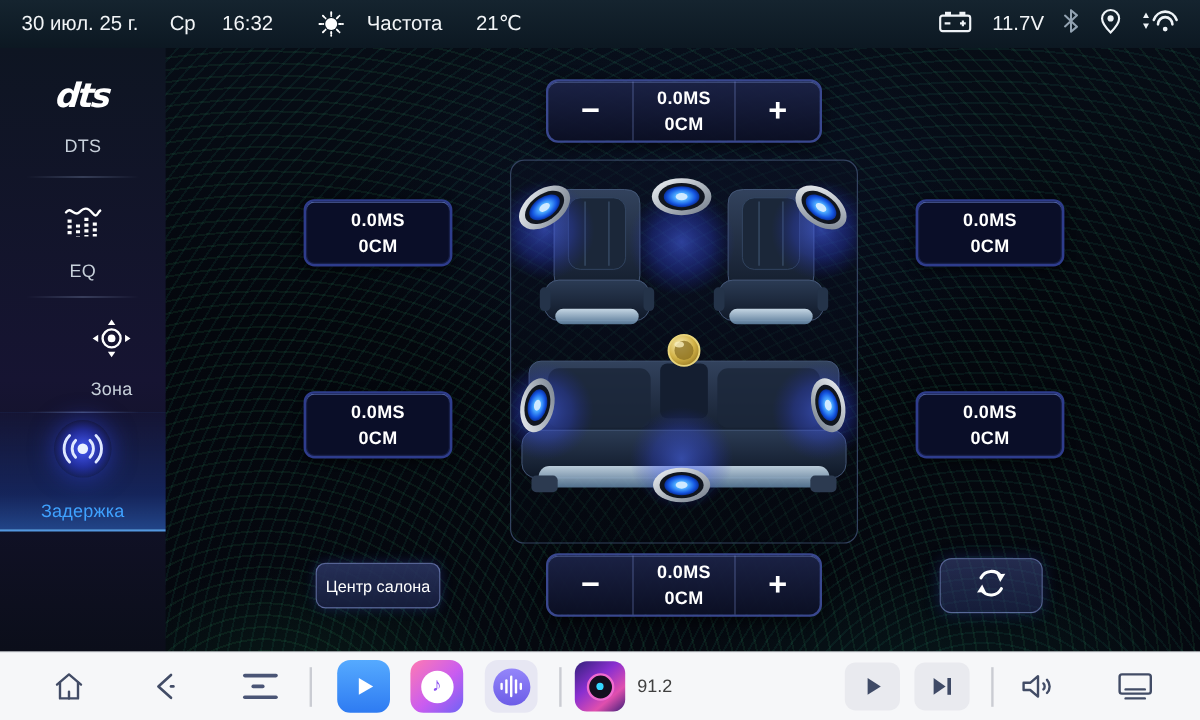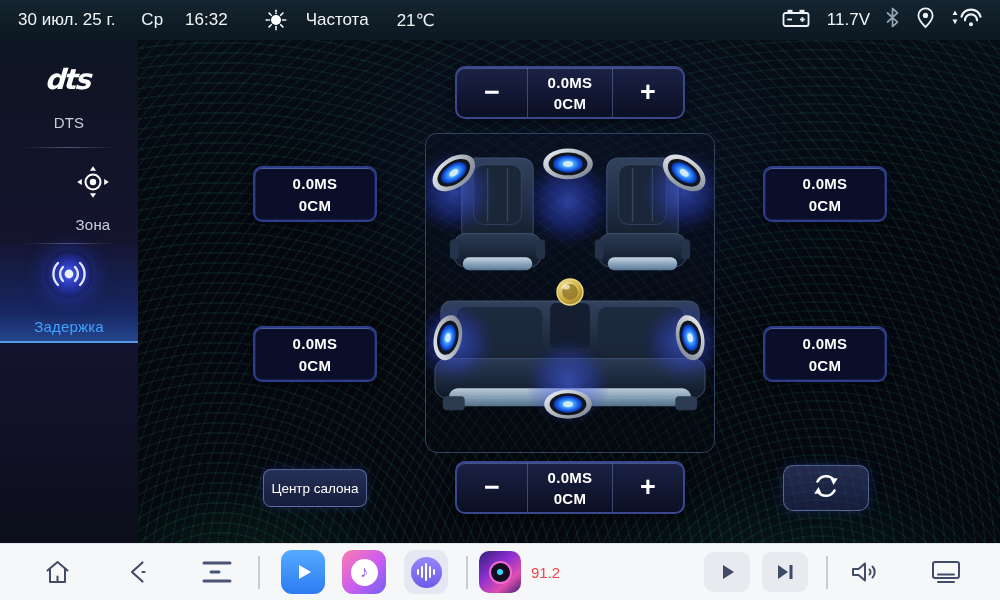--- a/index.html
+++ b/index.html
@@ -98,21 +98,21 @@
   .app-voice{background:#e7e7f3;}
   .app-voice .vc{width:31px;height:31px;border-radius:50%;background:linear-gradient(180deg,#9486fa,#6c5ce7);
     display:flex;align-items:center;justify-content:center;gap:2px;}
   .app-voice .vb{width:2.2px;background:#fff;border-radius:1px;}
   .app-radio{width:42px;height:42px;border-radius:10px;
     background:linear-gradient(140deg,#33217a 0%,#8a2fd0 40%,#e04fae 72%,#3a1f78 100%);
     display:flex;align-items:center;justify-content:center;}
   .app-radio .rc{width:23px;height:23px;border-radius:50%;background:#140f20;border:2px solid #f06ad0;
     display:flex;align-items:center;justify-content:center;}
   .app-radio .rd{width:6px;height:6px;border-radius:50%;background:#35d6ff;}
-  .freq-label{position:absolute;top:50%;transform:translateY(-50%);color:#ef4444;font-size:15px;}
+  .freq-label{position:absolute;top:50%;transform:translateY(-50%);color:#404040;font-size:15px;}
   .media-btn{width:46px;height:40px;border-radius:9px;background:#e9eaef;display:flex;align-items:center;justify-content:center;}
 </style>
 </head>
 <body>
 
 <div class="screen">
 
   <header class="status-bar">
     <span class="sp sb-date">30 июл. 25 г.</span>
     <span class="sp sb-day">Ср</span>
@@ -171,20 +171,34 @@
   </header>
 
   <div class="wallpaper"></div>
 
   <aside class="sidebar">
     <div class="side-item h108 with-div">
       <div class="icon-slot">
           <div class="dts-logo">dts</div>
         </div>
       <div class="side-label">DTS</div>
+    </div>
+    <div class="side-item h100 with-div">
+      <div class="icon-slot">
+        <svg width="38" height="38" viewBox="0 0 38 38">
+          <path d="M5 12 C9 6.5 12 16 16 12 S23 7.5 27 12.5 31 12 33.5 10.5" fill="none" stroke="#fff" stroke-width="2" stroke-linecap="round"></path>
+          <g stroke="#fff" stroke-width="3.4" stroke-dasharray="2.6 2.2">
+            <line x1="8" y1="18" x2="8" y2="32"></line>
+            <line x1="15" y1="22" x2="15" y2="32"></line>
+            <line x1="22" y1="16.5" x2="22" y2="32"></line>
+            <line x1="29" y1="20.5" x2="29" y2="32"></line>
+          </g>
+        </svg>
+      </div>
+      <div class="side-label">EQ</div>
     </div>
     <div class="side-item h96 with-div">
       <div class="icon-slot">
         <svg width="38" height="38" viewBox="0 0 38 38">
           <circle cx="19" cy="19" r="7.5" fill="none" stroke="#fff" stroke-width="2"></circle>
           <circle cx="19" cy="19" r="3.2" fill="#fff"></circle>
           <polygon points="19,3.2 15.9,7.8 22.1,7.8" fill="#fff"></polygon>
           <polygon points="19,34.8 15.9,30.2 22.1,30.2" fill="#fff"></polygon>
           <polygon points="3.2,19 7.8,15.9 7.8,22.1" fill="#fff"></polygon>
           <polygon points="34.8,19 30.2,15.9 30.2,22.1" fill="#fff"></polygon>

